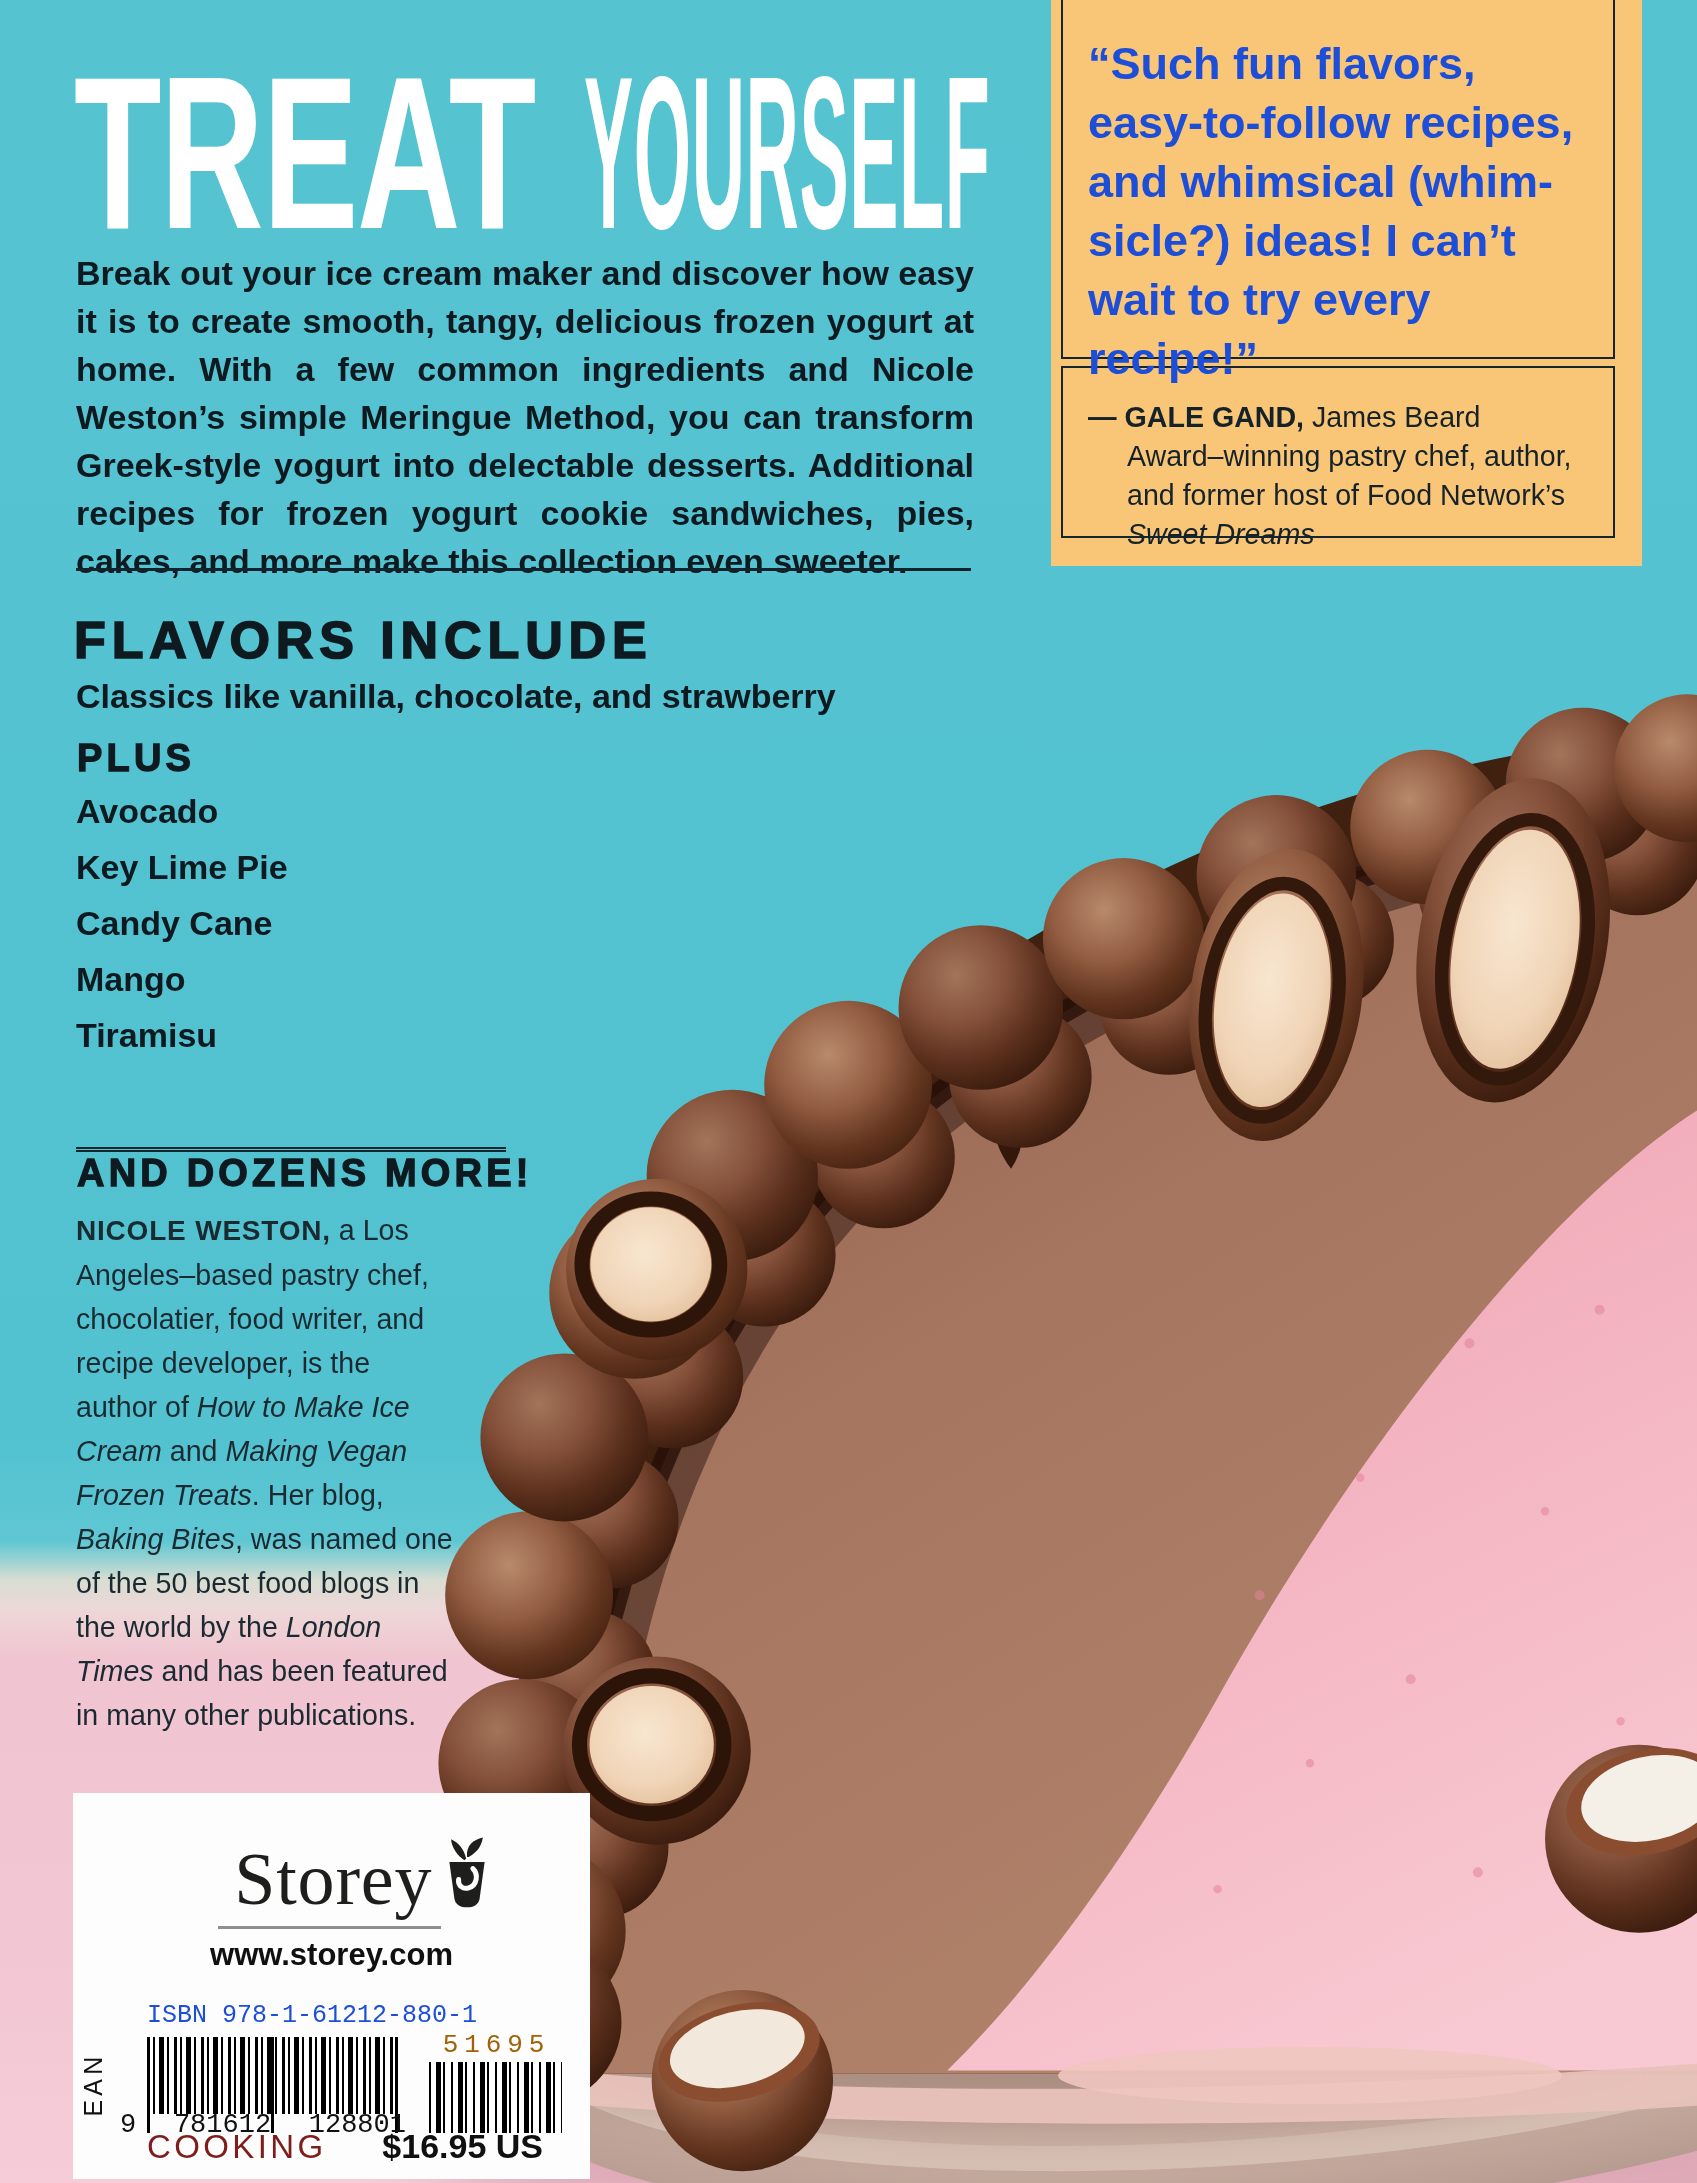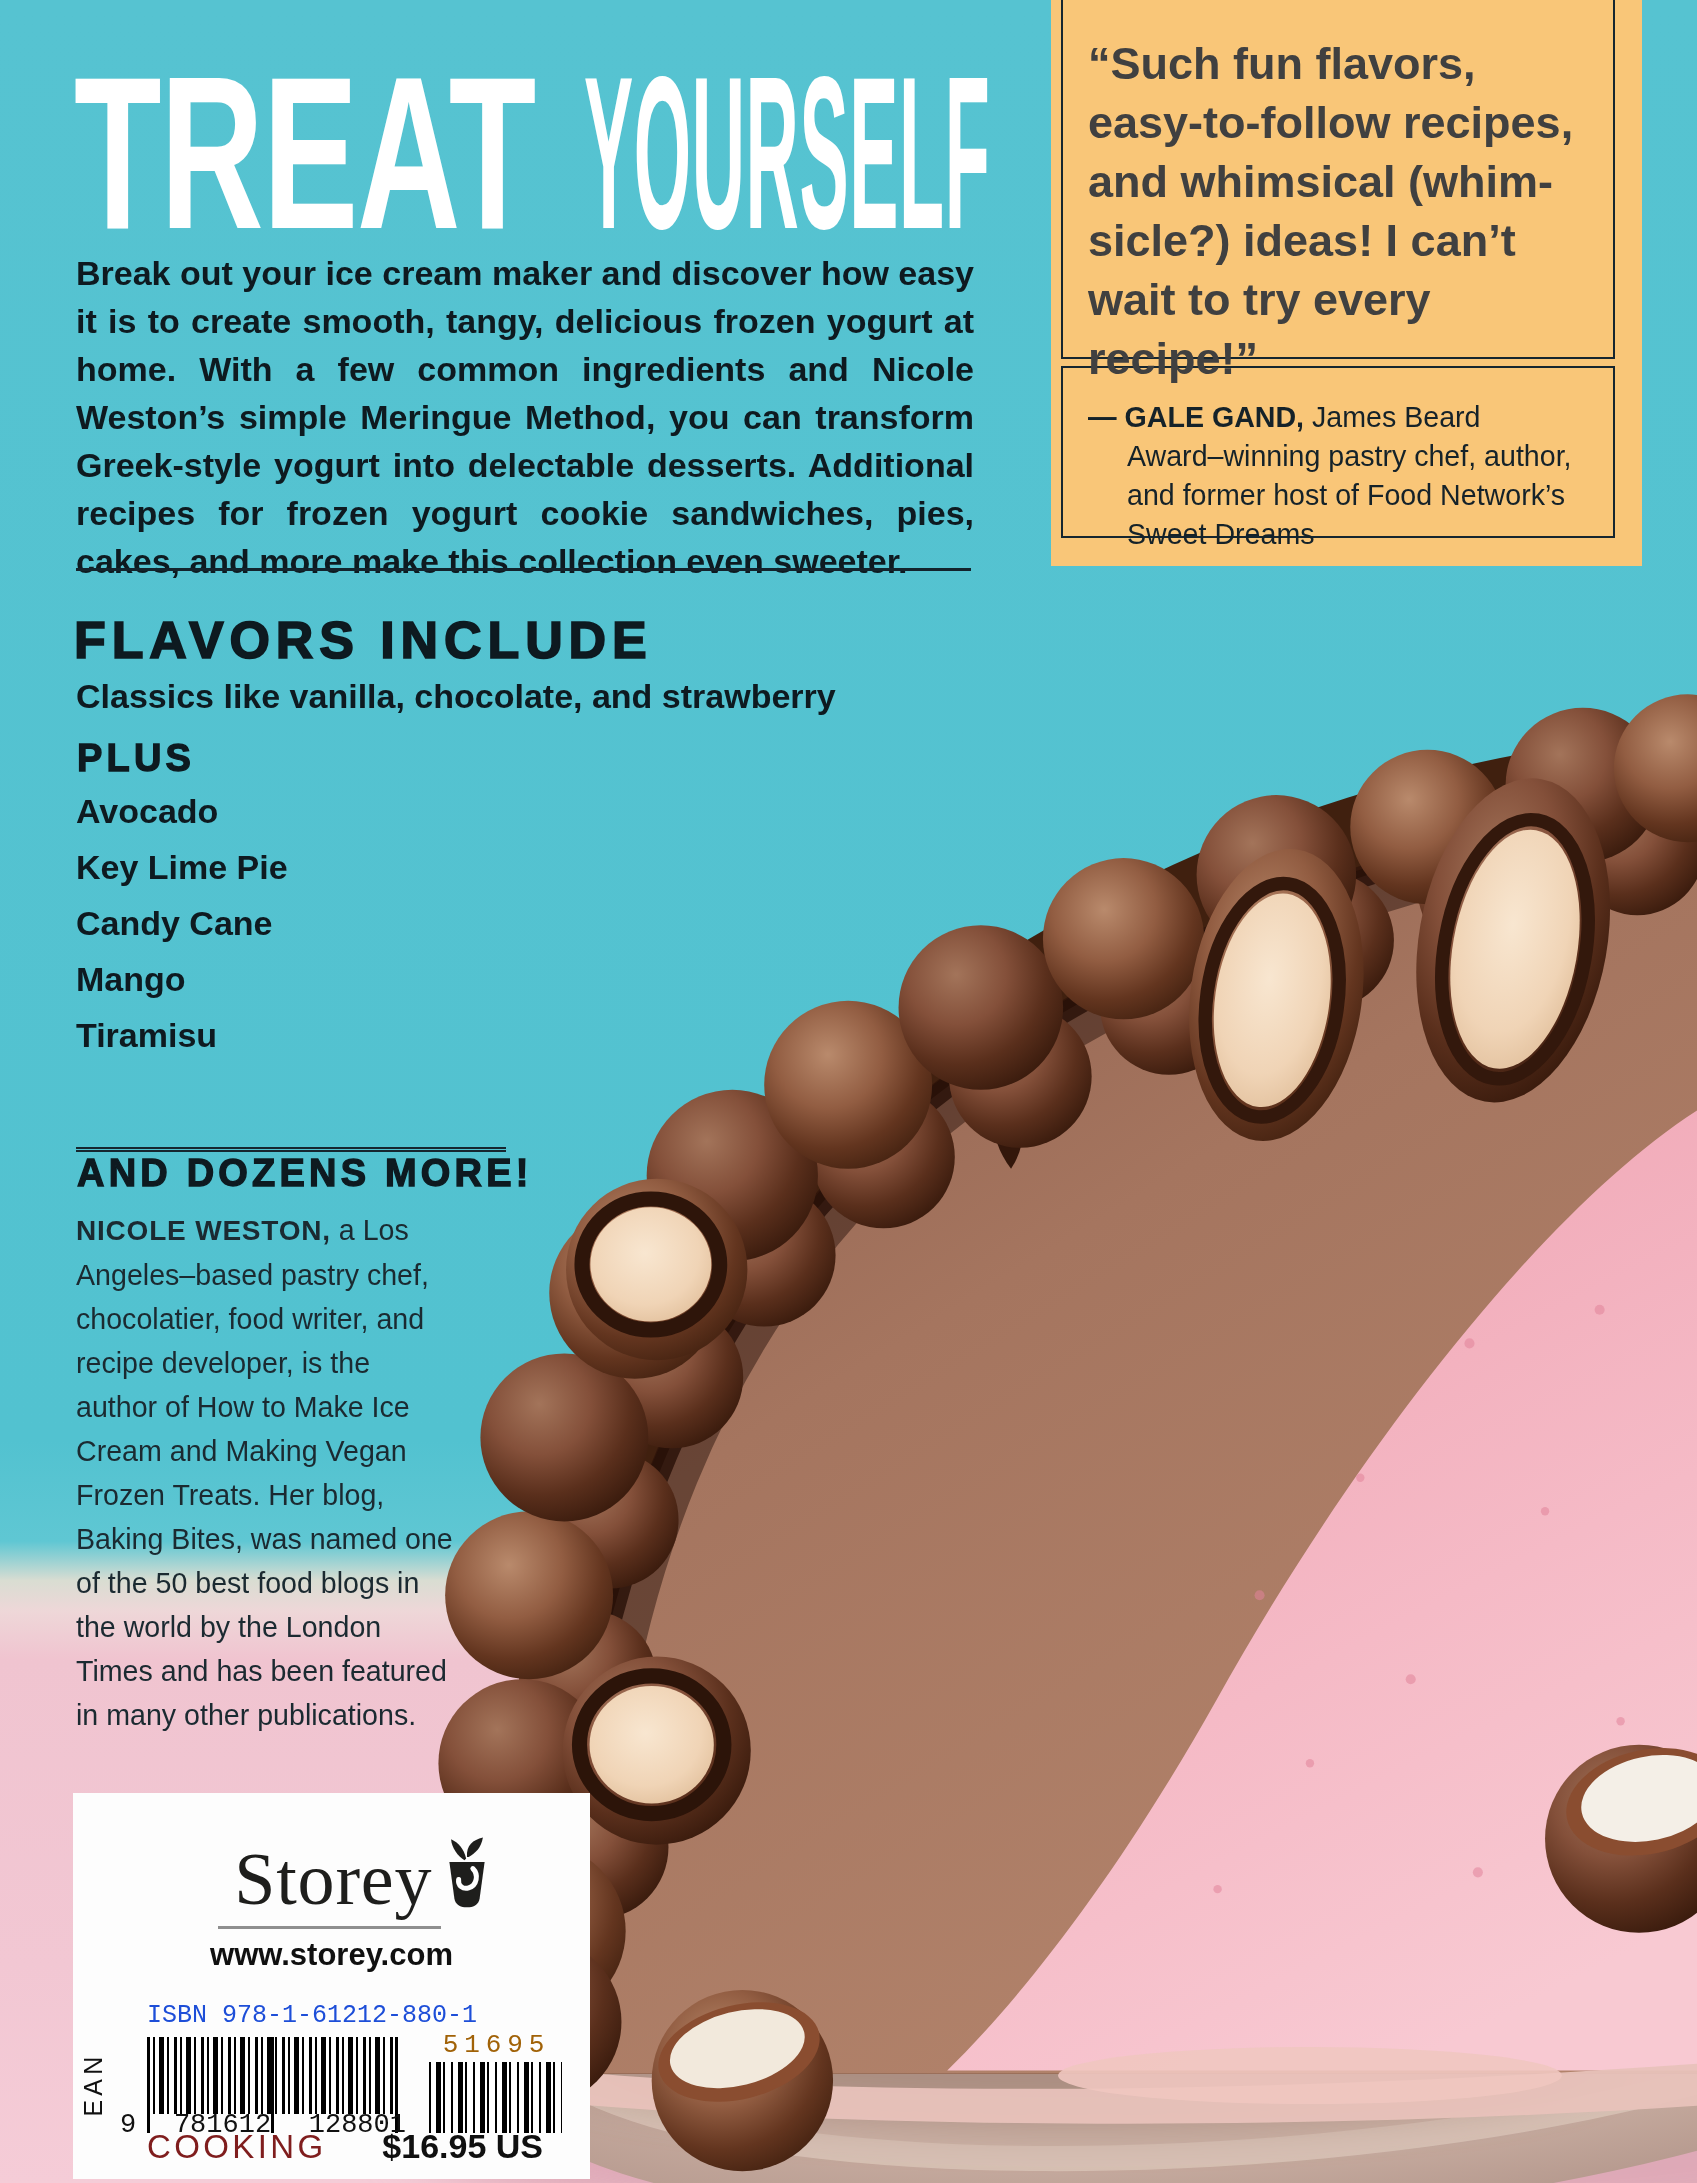--- a/index.html
+++ b/index.html
@@ -23,30 +23,30 @@
   .col{position:absolute;top:794px;z-index:2;}
   .col1{left:76px;}
   .col2{left:359px;}
   .flavor-item{font-size:34px;font-weight:bold;color:#0e1a20;line-height:34px;margin-bottom:22px;}
 
   .more{left:77px;top:1152px;font-size:38px;font-weight:bold;letter-spacing:4.2px;-webkit-text-stroke:1.3px #0d1a20;}
   .rule2{position:absolute;left:76px;top:1147px;width:430px;height:5px;border-top:2.5px solid #16262f;border-bottom:2.5px solid #16262f;box-sizing:border-box;z-index:2;}
 
   .bio{left:76px;top:1208px;width:380px;font-size:28.6px;line-height:44px;color:#1b2a31;}
   .seg-caps{font-weight:bold;font-size:28px;letter-spacing:0.8px;}
-  .seg-italic{margin-top:22px;}
+  .seg-italic{font-style:italic;margin-top:22px;}
   .seg-bold{font-weight:bold;}
   .seg-normal{}
 
   
   .quote-box{position:absolute;left:1051px;top:0;width:591px;height:566px;background:#f9c678;z-index:3;}
   .qframe{position:absolute;left:10px;width:554px;border:2.5px solid #16262f;box-sizing:border-box;}
   .qframe1{top:-10px;height:369px;}
   .qframe2{top:366px;height:172px;}
-  .quote-text{position:absolute;left:37px;top:34px;width:509px;font-size:45px;font-weight:bold;line-height:59px;color:#404040;}
+  .quote-text{position:absolute;left:37px;top:34px;width:509px;font-size:45px;font-weight:bold;line-height:59px;color:#1d4ed8;}
   .attr{position:absolute;left:37px;top:398px;width:490px;font-size:28.6px;line-height:39px;color:#152229;padding-left:39px;text-indent:-39px;box-sizing:border-box;}
 
   
   .pub-box{position:absolute;left:73px;top:1793px;width:517px;height:386px;background:#fdfdfd;z-index:3;}
   .logo-row{position:absolute;left:0;top:42px;width:100%;text-align:center;white-space:nowrap;padding-left:32px;}
   .storey{font-family:"Liberation Serif",serif;font-size:74px;color:#1e1e1c;letter-spacing:0.8px;}
   .pot{display:inline-block;vertical-align:-5px;margin-left:8.4px;}
   .logo-underline{position:absolute;left:50%;top:133px;width:223px;height:3.4px;margin-left:-114px;background:#8f8f8f;}
   .website{position:absolute;left:0;top:144px;width:100%;text-align:center;font-size:31px;font-weight:bold;color:#101010;}
   .isbn{position:absolute;left:74px;top:208px;font-family:"Liberation Mono",monospace;font-size:25px;color:#1d4ed8;}

